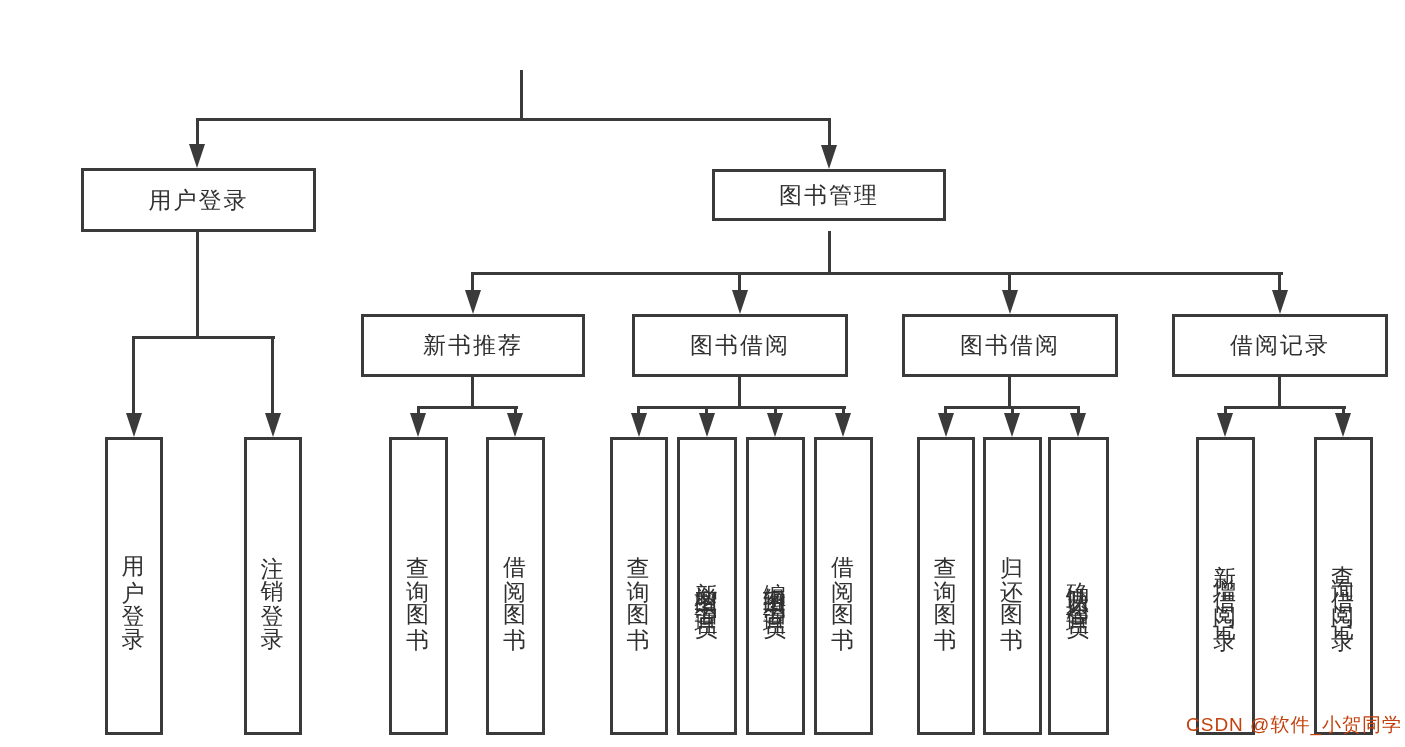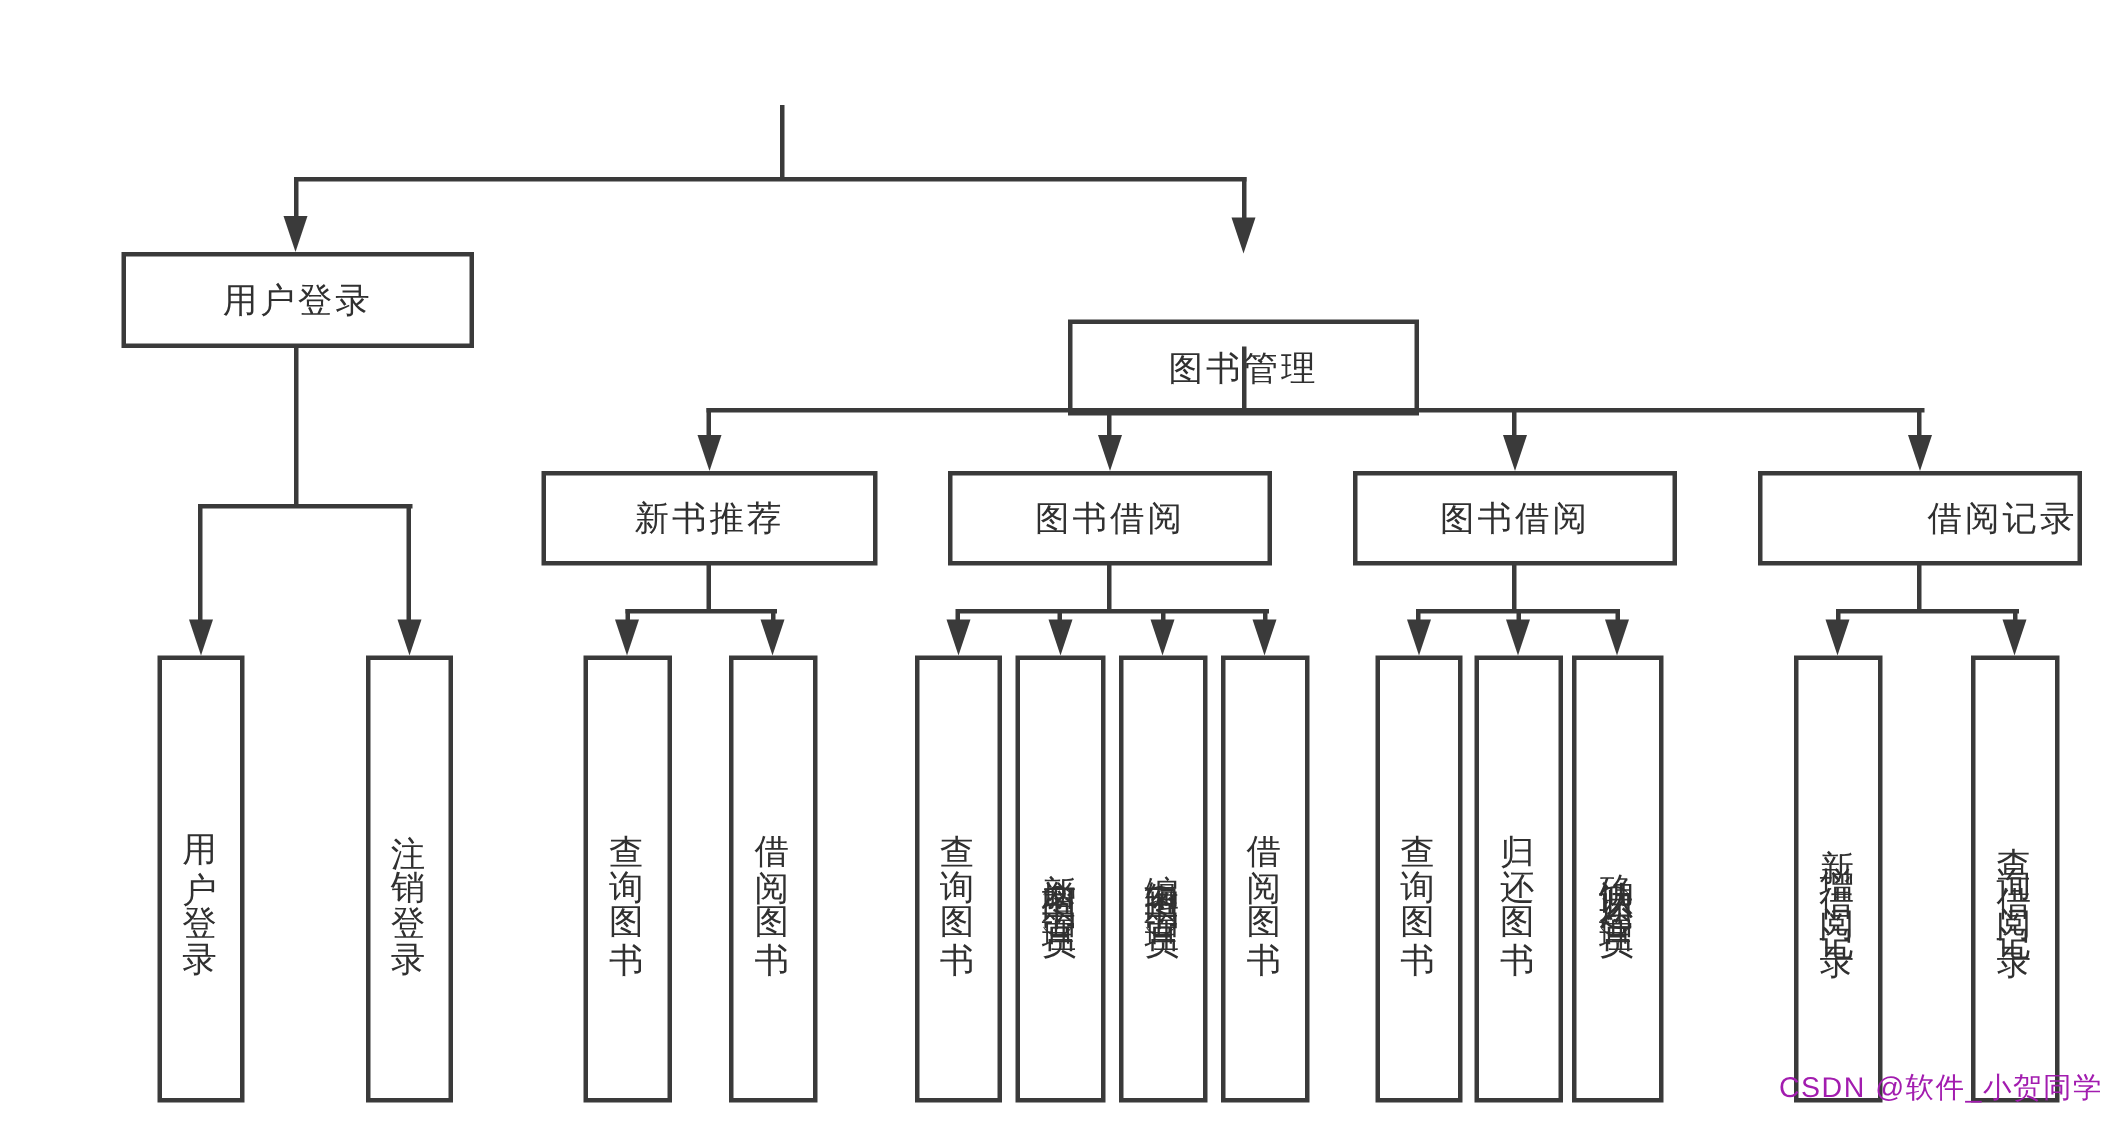--- a/index.html
+++ b/index.html
@@ -43,47 +43,47 @@
     border-left: 8px solid transparent;
     border-right: 8px solid transparent;
     border-top: 24px solid #3a3a3a;
   }
   .watermark {
     position: absolute;
     left: 1186px;
     top: 712px;
     font-size: 19px;
     letter-spacing: 1px;
-    color: #a21caf;
+    color: #c2410c;
     white-space: nowrap;
   }
 </style>
 </head>
 <body>
 
 <div class="stage">
 
 
   <div class="box" style="left:81px; top:168px; width:235px; height:64px;">
     <span class="hlabel">用户登录</span>
   </div>
-  <div class="box" style="left:712px; top:169px; width:234px; height:64px;margin-top:44px;">
+  <div class="box" style="left:712px; top:169px; width:234px; height:52px;">
     <span class="hlabel">图书管理</span>
   </div>
 
   <div class="box l3" style="left:361px; width:224px;">
     <span class="hlabel">新书推荐</span>
   </div>
   <div class="box l3" style="left:632px; width:216px;">
     <span class="hlabel">图书借阅</span>
   </div>
   <div class="box l3" style="left:902px; width:216px;">
     <span class="hlabel">图书借阅</span>
   </div>
-  <div class="box l3" style="left:1172px; width:216px;justify-content:flex-end;">
+  <div class="box l3" style="left:1172px; width:216px;">
     <span class="hlabel">借阅记录</span>
   </div>
 
   <div class="box leaf" style="left:105px; width:58px;">
     <span class="vlabel ls-wide">用户登录</span>
   </div>
   <div class="box leaf" style="left:244px; width:58px;">
     <span class="vlabel ls-wide">注销登录</span>
   </div>
 

